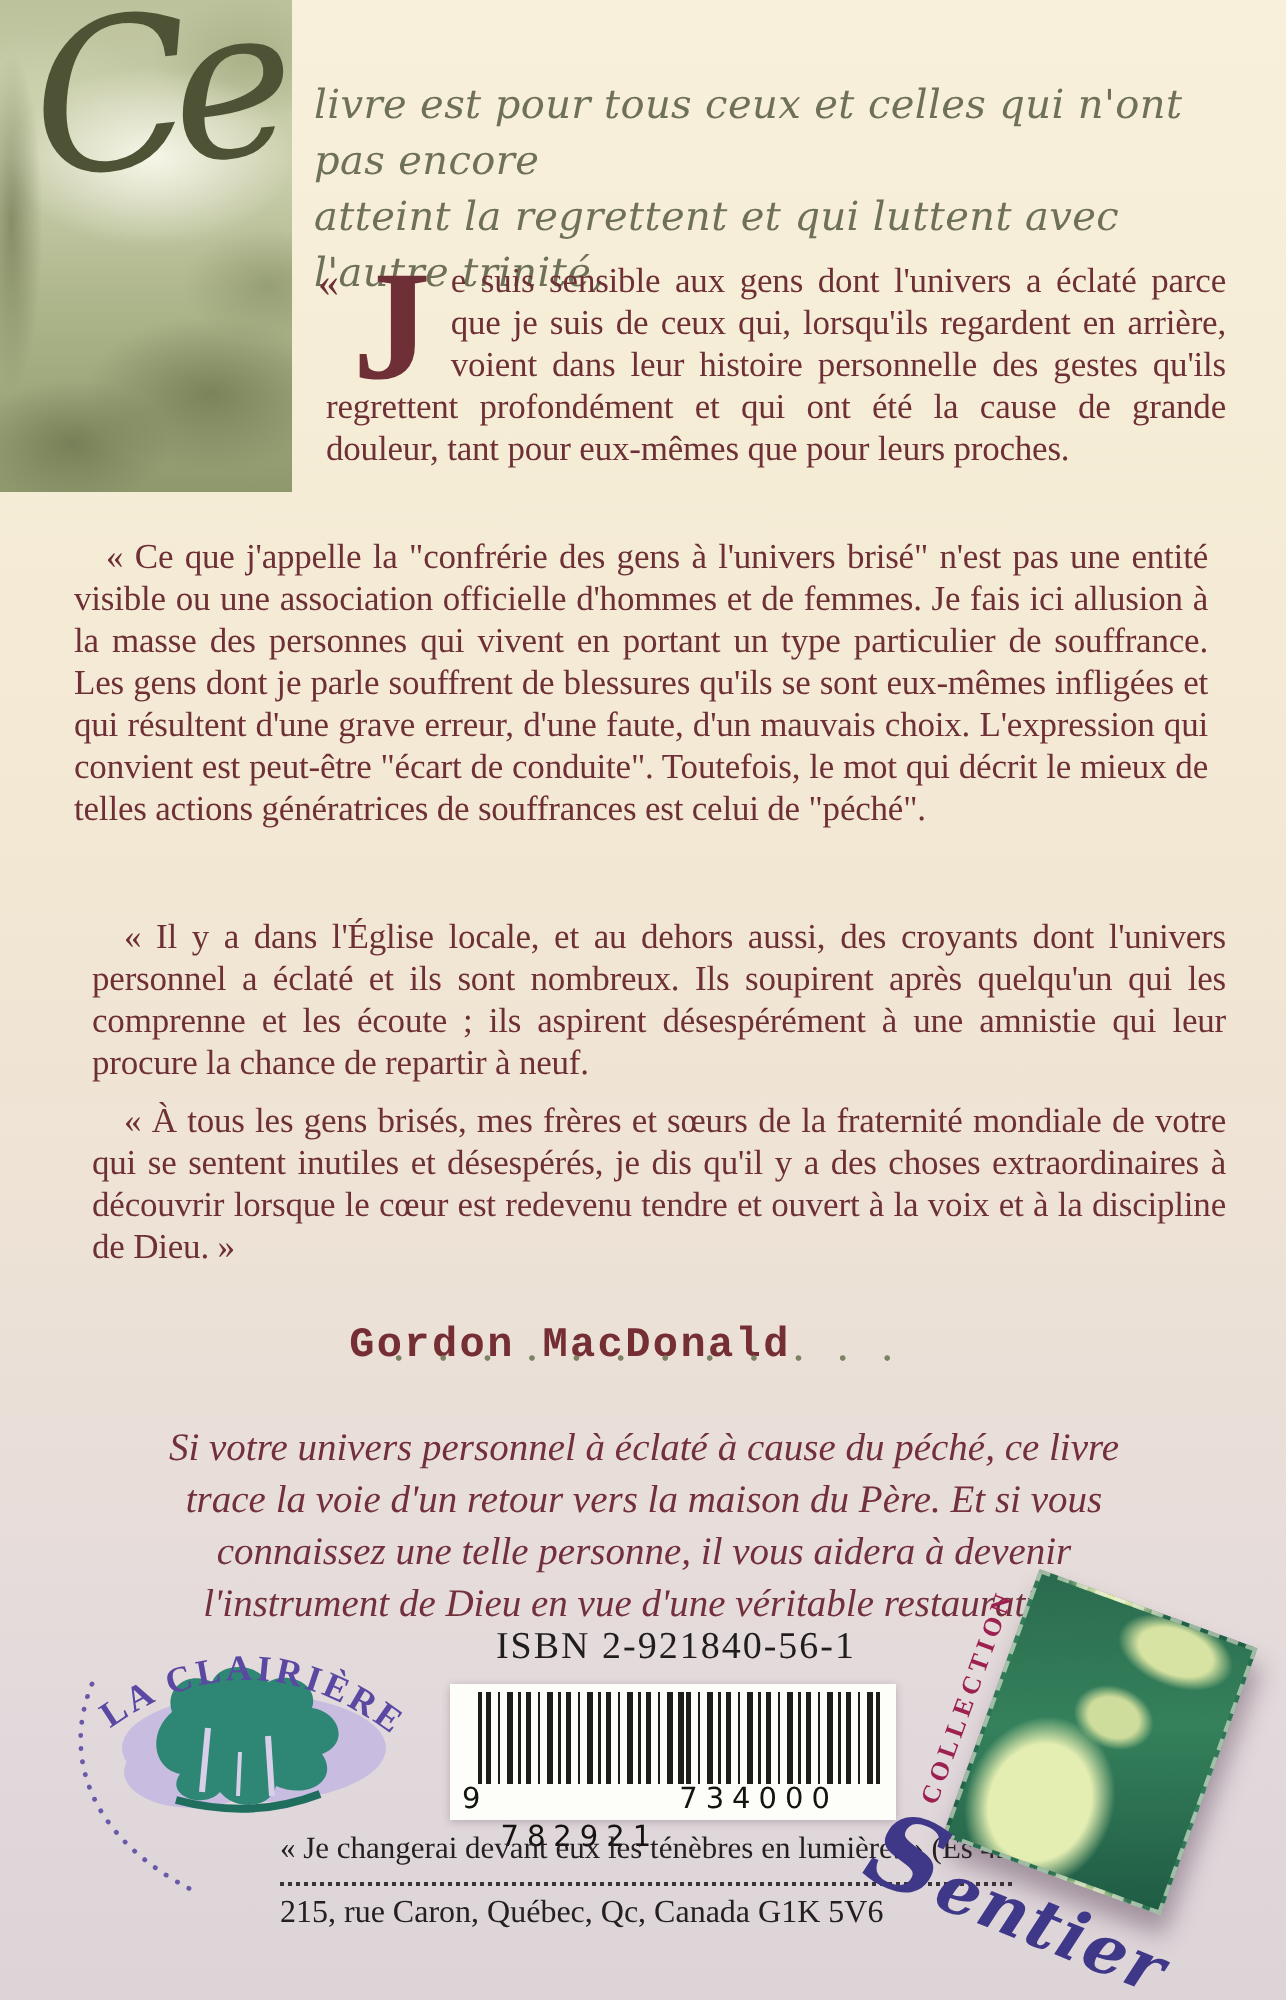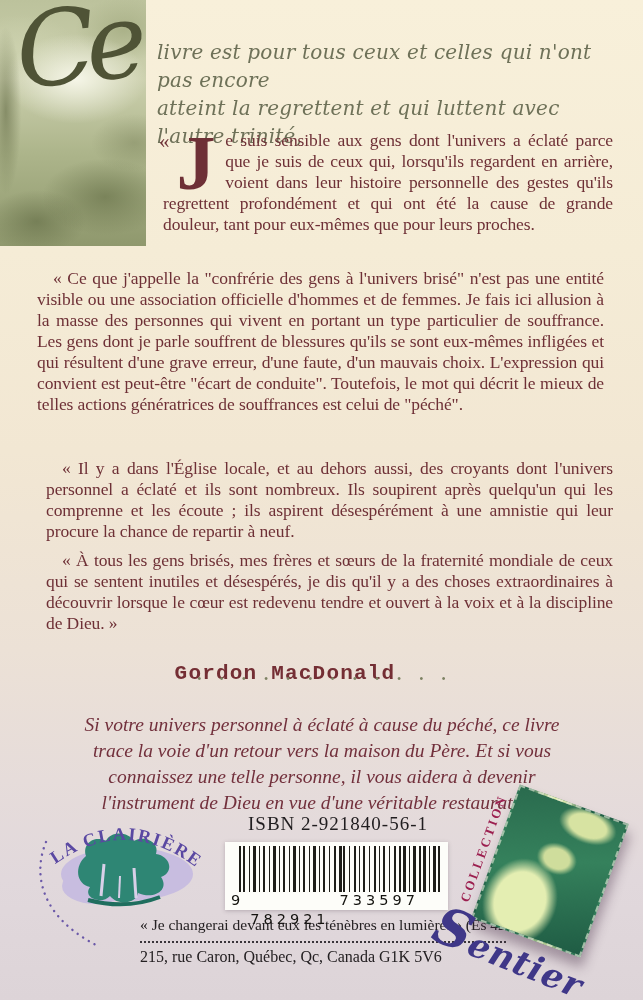--- a/index.html
+++ b/index.html
@@ -135,37 +135,37 @@
   </div>
 
   <div class="bodytext p1">
     <span class="open-q">«</span>
     <span class="dropcap">J</span>
     <span>e suis sensible aux gens dont l'univers a éclaté parce que je suis de ceux qui, lorsqu'ils regardent en arrière, voient dans leur histoire personnelle des gestes qu'ils regrettent profondément et qui ont été la cause de grande douleur, tant pour eux-mêmes que pour leurs proches.</span>
   </div>
 
   <div class="bodytext p2">« Ce que j'appelle la "confrérie des gens à l'univers brisé" n'est pas une entité visible ou une association officielle d'hommes et de femmes. Je fais ici allusion à la masse des personnes qui vivent en portant un type particulier de souffrance. Les gens dont je parle souffrent de blessures qu'ils se sont eux-mêmes infligées et qui résultent d'une grave erreur, d'une faute, d'un mauvais choix. L'expression qui convient est peut-être "écart de conduite". Toutefois, le mot qui décrit le mieux de telles actions génératrices de souffrances est celui de "péché".</div>
   <div class="bodytext p3">« Il y a dans l'Église locale, et au dehors aussi, des croyants dont l'univers personnel a éclaté et ils sont nombreux. Ils soupirent après quelqu'un qui les comprenne et les écoute ; ils aspirent désespérément à une amnistie qui leur procure la chance de repartir à neuf.</div>
-  <div class="bodytext p4">« À tous les gens brisés, mes frères et sœurs de la fraternité mondiale de ceux qui se sentent inutiles et désespérés, je dis qu'il y a des choses extraordinaires à découvrir lorsque le cœur est redevenu tendre et ouvert à la voix et à la discipline de Dieu. »</div>
+  <div class="bodytext p4">« À tous les gens brisés, mes frères et sœurs de la fraternité mondiale de votre qui se sentent inutiles et désespérés, je dis qu'il y a des choses extraordinaires à découvrir lorsque le cœur est redevenu tendre et ouvert à la voix et à la discipline de Dieu. »</div>
 
   <div class="author">Gordon MacDonald</div>
   <div class="dots-divider">• • • • • • • • • • • •</div>
 
   <div class="pitch">Si votre univers personnel à éclaté à cause du péché, ce livre trace la voie d'un retour vers la maison du Père. Et si vous connaissez une telle personne, il vous aidera à devenir l'instrument de Dieu en vue d'une véritable restauration.</div>
 
   <div class="isbn">ISBN 2-921840-56-1</div>
   <div class="barcode-box">
     <div class="bars"></div>
     <div class="guard-l"></div>
     <div class="guard-m"></div>
     <div class="guard-r"></div>
     <div class="barcode-digits">
       <span class="bd-lead">9</span>
       <span class="bd-g1">782921</span>
-      <span class="bd-g2">733597</span>
+      <span class="bd-g2">734000</span>
     </div>
   </div>
 
   <svg class="clairiere-svg" width="190" height="160" viewBox="0 0 190 160">
     <path d="M16,36 C2,70 12,112 68,140" fill="none" stroke="#6a58a8" stroke-width="2.4" stroke-dasharray="0.1 6.5" stroke-linecap="round"></path>
     <ellipse cx="97" cy="68" rx="66" ry="27" fill="#c8bde0"></ellipse>
     <ellipse cx="66" cy="80" rx="34" ry="18" fill="#c8bde0"></ellipse>
     <path fill="#2e8674" d="M56,50 C44,60 46,78 60,81 C52,92 72,99 80,90 C88,100 106,98 108,87 C124,94 140,84 131,71 C145,66 140,50 126,48 C130,36 114,29 104,35 C98,25 80,25 76,35 C64,29 52,38 56,50 Z"></path>
     <path d="M74,58 L71,90" stroke="#d8d0e8" stroke-width="3" fill="none"></path>
     <path d="M104,62 L106,92" stroke="#d8d0e8" stroke-width="3" fill="none"></path>

